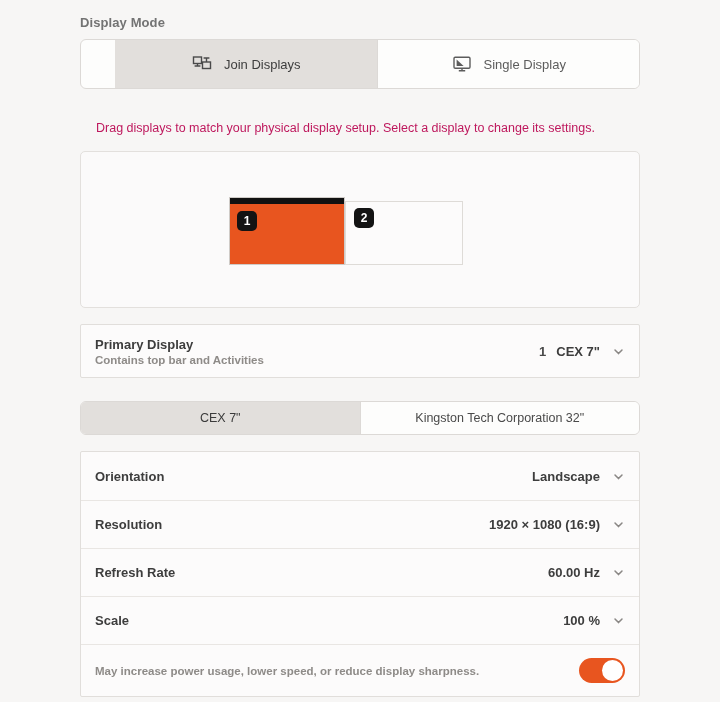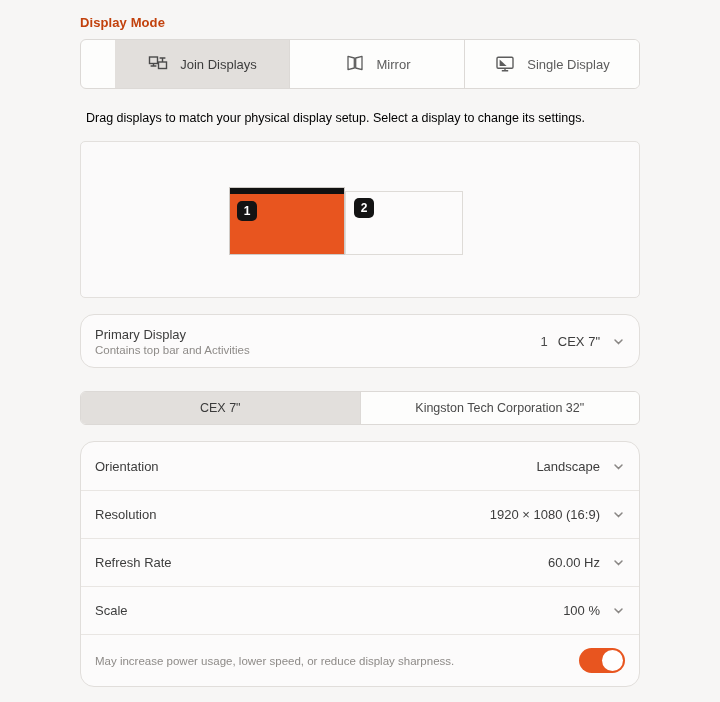--- a/index.html
+++ b/index.html
@@ -22,21 +22,21 @@
     width: 720px;
     height: 702px;
     box-sizing: border-box;
     padding: 0 80px;
   }
 
   
   .section-title {
     font-size: 13px;
     font-weight: bold;
-    color: #c2410c;
+    color: #737373;
     margin: 0;
     padding-top: 15px;
     letter-spacing: 0.1px;
   }
 
   
   .mode-switch {
     margin-top: 9px;
     display: flex;
     border: 1px solid #dcd9d6;
@@ -70,22 +70,22 @@
     display: flex;
     align-items: center;
     justify-content: center;
     width: 22px;
     height: 22px;
   }
 
   
   .hint-text {
     font-size: 12.5px;
-    color: #000000;
-    margin: 6px;
+    color: #be185d;
+    margin: 16px;
     padding-top: 16px;
     padding-bottom: 0;
   }
 
   
   .arrange-area {
     margin-top: 16px;
     height: 155px;
     background: #fbfafa;
     border: 1px solid #e3e0dd;
@@ -133,22 +133,23 @@
     justify-content: center;
     font-family: "Liberation Sans", sans-serif;
   }
   .monitor-1 .badge { left: 7px; top: 13px; }
   .monitor-2 .badge { left: 8px;  top: 6px; }
 
   
   .card {
     background: #fcfbfb;
     border: 1px solid #e1dedb;
-    border-radius: 14px;
+    border-radius: 2px;
     overflow: hidden;
+    font-weight: bold;
   }
   .card.primary-card { margin-top: 16px; }
   .card.settings-card { margin-top: 16px; }
 
   .row {
     display: flex;
     align-items: center;
     justify-content: space-between;
     padding: 0 14px;
     min-height: 48px;
@@ -256,29 +257,20 @@
           <path d="M5.5 9.5 V12" stroke="#4a4a4a" stroke-width="1.4"></path>
           <path d="M2.6 12 H8.4" stroke="#4a4a4a" stroke-width="1.6"></path>
           <rect x="10.5" y="8" width="8" height="6.5" stroke="#4a4a4a" stroke-width="1.4" fill="none"></rect>
           <path d="M14.5 4 V7.9" stroke="#4a4a4a" stroke-width="1.4"></path>
           <path d="M11.6 4 H17.4" stroke="#4a4a4a" stroke-width="1.6"></path>
         </svg>
       </span>
       <span>Join Displays</span>
     </button>
 
-    <button class="mode-btn">
-      <span class="glyph">
-        <svg width="20" height="20" viewBox="0 0 20 20" fill="none">
-          <path d="M9.3 4 L3 2.4 V15.6 L9.3 14 Z" stroke="#5c5c5c" stroke-width="1.3" fill="none" stroke-linejoin="round"></path>
-          <path d="M10.7 4 L17 2.4 V15.6 L10.7 14 Z" stroke="#5c5c5c" stroke-width="1.3" fill="none" stroke-linejoin="round"></path>
-        </svg>
-      </span>
-      <span>Mirror</span>
-    </button>
 
     <button class="mode-btn">
       <span class="glyph">
         <svg width="20" height="20" viewBox="0 0 20 20" fill="none">
           <rect x="2" y="3.2" width="16" height="11" rx="1.2" stroke="#5c5c5c" stroke-width="1.4" fill="none"></rect>
           <path d="M4.6 12 L4.6 5.4 L11.6 12 Z" fill="#5c5c5c"></path>
           <path d="M10 14.2 V16.3" stroke="#5c5c5c" stroke-width="1.4"></path>
           <path d="M6.8 16.8 H13.2" stroke="#5c5c5c" stroke-width="1.6"></path>
         </svg>
       </span>

